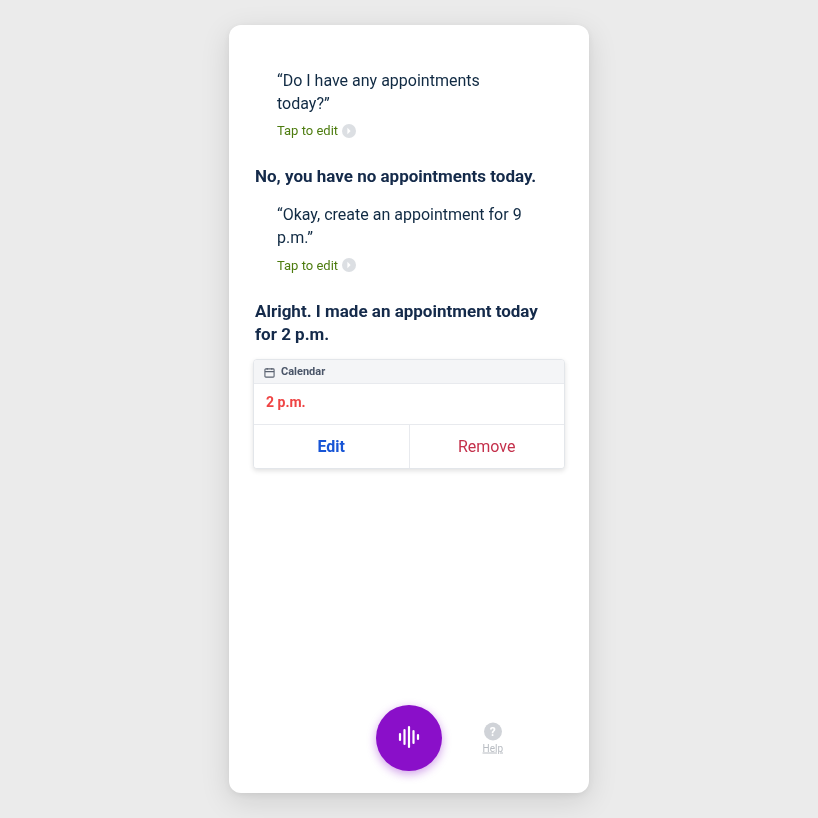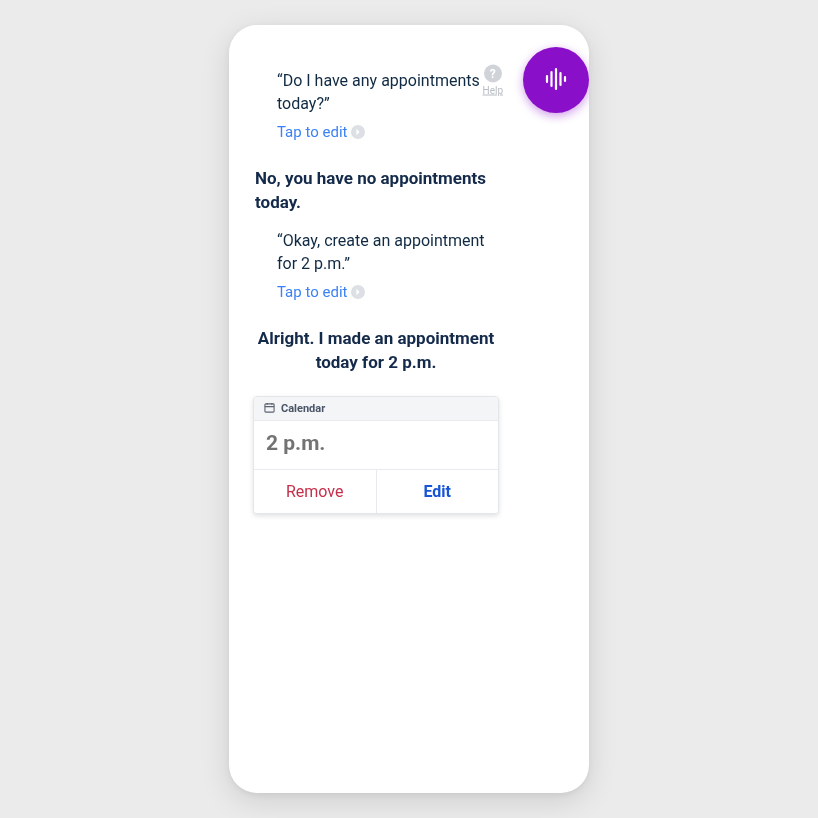--- a/index.html
+++ b/index.html
@@ -14,47 +14,47 @@
       height: 818px;
       display: flex;
       align-items: center;
       justify-content: center;
       overflow: hidden;
     }
     .phone {
       width: 360px;
       height: 768px;
       background: #ffffff;
-      border-radius: 28px;
+      border-radius: 12px;
       box-shadow: 0 8px 30px rgba(0,0,0,0.12), 0 2px 6px rgba(0,0,0,0.06);
       position: relative;
       display: flex;
-      flex-direction: row;
+      flex-direction: column;
       overflow: hidden;
     }
     .content {
       flex: 1;
       padding: 44px 26px 0 26px;
       overflow-y: auto;
     }
     .user-block {
       margin-left: 22px;
       margin-bottom: 26px;
     }
     .user-text {
       color: #102a43;
       font-size: 16px;
       line-height: 1.45;
       max-width: 250px;
     }
     .tap-edit {
       display: inline-flex;
       align-items: center;
-      color: #3b82f6;
-      font-size: 15px;
+      color: #4d7c0f;
+      font-size: 13px;
       margin-top: 8px;
       cursor: pointer;
     }
     .tap-edit .chev {
       margin-left: 4px;
       width: 14px;
       height: 14px;
       border-radius: 50%;
       background: #dcdfe3;
       display: inline-flex;
@@ -68,37 +68,36 @@
     }
     .assistant-text {
       color: #142a4a;
       font-weight: 700;
       font-size: 17px;
       line-height: 1.4;
       margin-bottom: 14px;
       max-width: 300px;
     }
     .assistant-text.tight {
-      margin-bottom: 21px;
-      text-align: center;
+      margin-bottom: 12px;
     }
     .card {
       margin-left: -2px;
       margin-right: -2px;
       border: 1px solid #e3e6ea;
       border-radius: 4px;
       background: #fff;
       box-shadow: 0 2px 5px rgba(0,0,0,0.12);
       overflow: hidden;
     }
     .card-header {
       background: #f4f5f7;
       padding: 5px 10px;
       display: flex;
-      align-items: flex-start;
+      align-items: flex-end;
       gap: 6px;
       border-bottom: 1px solid #e8eaee;
     }
     .card-header .cal-icon {
       width: 11px;
       height: 11px;
     }
     .card-header .cal-icon svg {
       width: 11px;
       height: 11px;
@@ -106,23 +105,23 @@
     }
     .card-header-label {
       font-size: 11px;
       font-weight: 700;
       color: #4a5568;
     }
     .card-body {
       padding: 10px 12px 12px 12px;
     }
     .card-time {
-      font-size: 21px;
-      font-weight: 700;
-      color: #737373;
+      font-size: 14px;
+      font-weight: 700;
+      color: #ef4444;
       margin-bottom: 2px;
     }
     .card-date {
       font-size: 15px;
       color: #2a2a2a;
     }
     .card-actions {
       display: flex;
       border-top: 1px solid #e8eaee;
     }
@@ -212,21 +211,21 @@
           <svg viewBox="0 0 10 10">
               <path d="M3 1 L7 5 L3 9 Z"></path>
             </svg>
         </span>
       </div>
     </div>
 
     <div class="assistant-text">No, you have no appointments today.</div>
 
     <div class="user-block">
-      <div class="user-text">“Okay, create an appointment for 2 p.m.”</div>
+      <div class="user-text">“Okay, create an appointment for 9 p.m.”</div>
       <div class="tap-edit">
         <span>Tap to edit</span>
         <span class="chev">
           <svg viewBox="0 0 10 10">
               <path d="M3 1 L7 5 L3 9 Z"></path>
             </svg>
         </span>
       </div>
     </div>
 
@@ -241,22 +240,22 @@
               <line x1="3.5" y1="1" x2="3.5" y2="3" stroke="#5a6270" stroke-width="1.2"></line>
               <line x1="8.5" y1="1" x2="8.5" y2="3" stroke="#5a6270" stroke-width="1.2"></line>
             </svg>
         </span>
         <span class="card-header-label">Calendar</span>
       </div>
       <div class="card-body">
         <div class="card-time">2 p.m.</div>
       </div>
       <div class="card-actions">
+        <button class="card-action edit">Edit</button>
         <button class="card-action remove">Remove</button>
-        <button class="card-action edit">Edit</button>
       </div>
     </div>
 
   </div>
 
   <div class="bottom-bar">
     <button class="mic-button">
       <span>
         <svg viewBox="0 0 30 30">
           <line x1="6" y1="12" x2="6" y2="18" stroke="#fff" stroke-width="2.2" stroke-linecap="round"></line>

